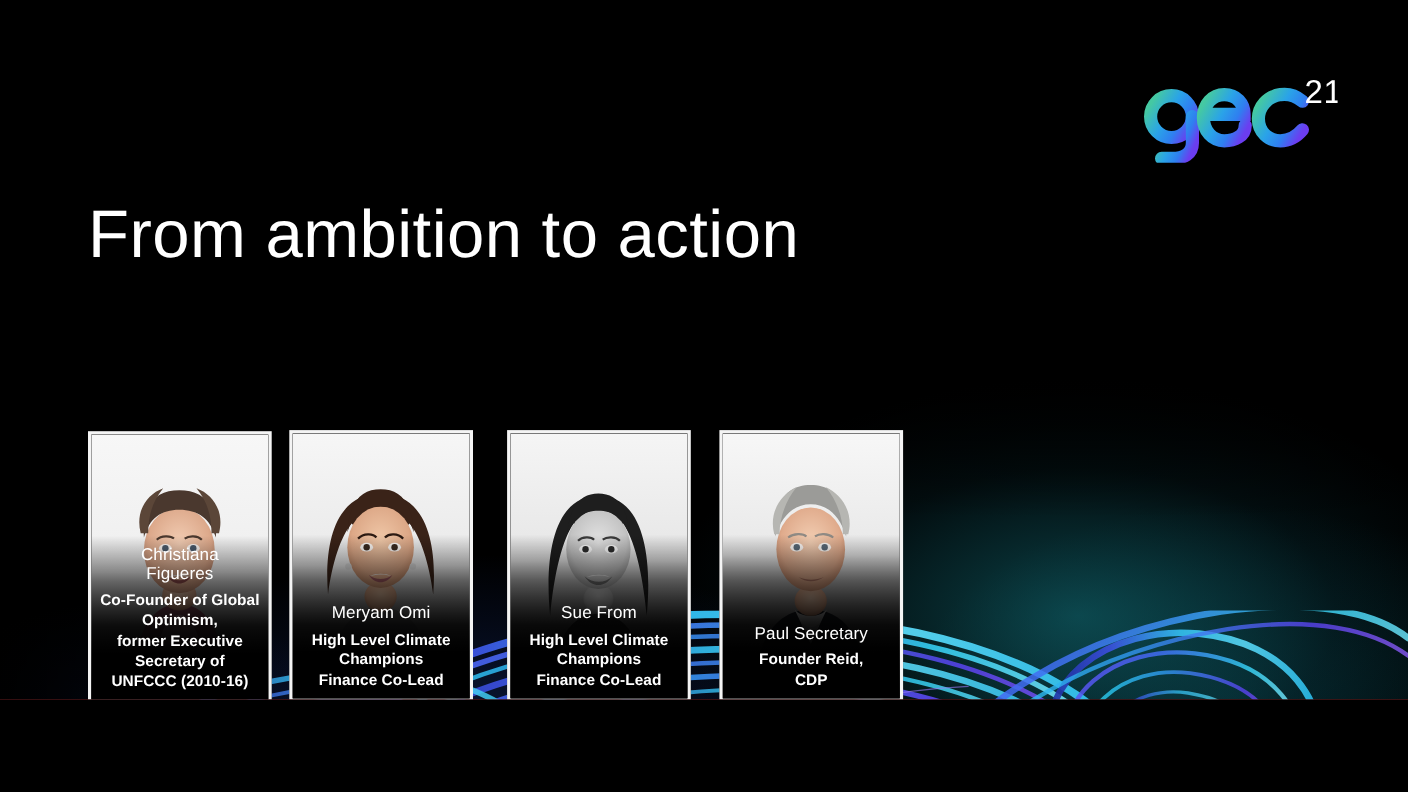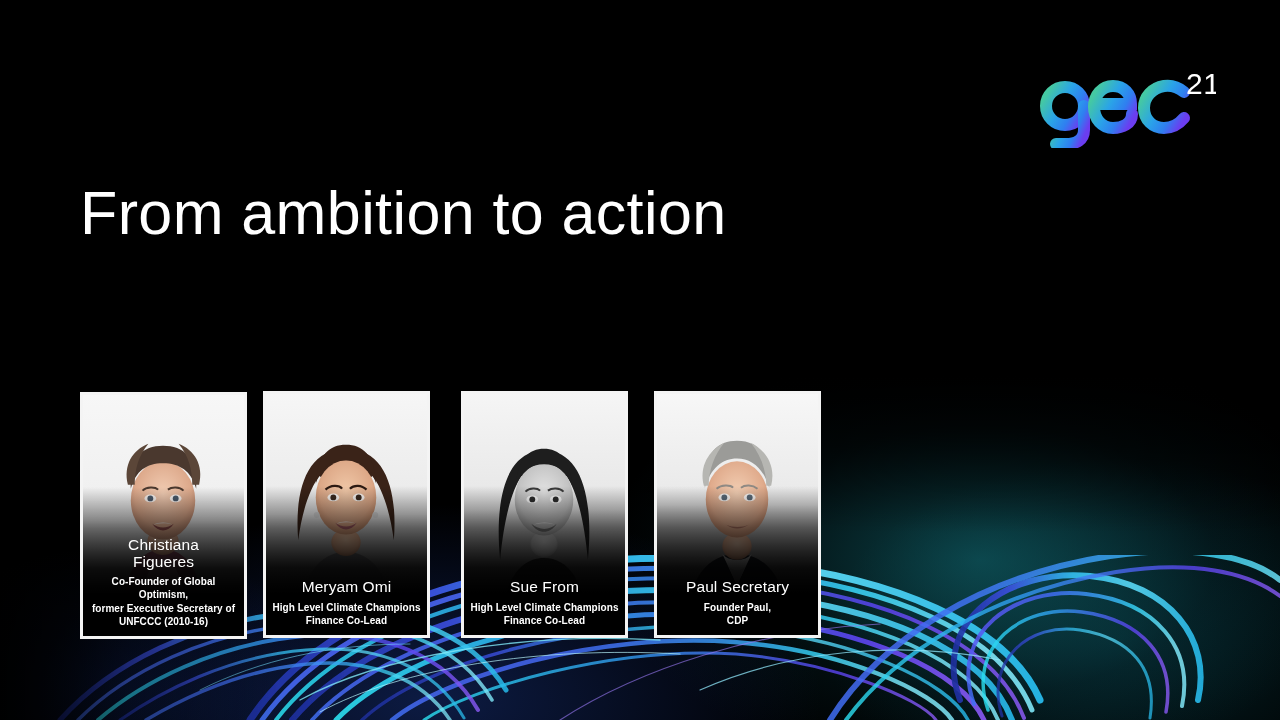--- a/index.html
+++ b/index.html
@@ -3,21 +3,21 @@
 <meta charset="utf-8">
 <style>
   html, body {
     margin: 0;
     padding: 0;
     background: #000;
   }
   #slide {
     position: relative;
     width: 1280px;
-    height: 720px;
+    height: 636px;
     overflow: hidden;
     background: #ef4444;
     font-family: "Liberation Sans", sans-serif;
   }
 
   
   .bg-layer {
     position: absolute;
     inset: 0;
     pointer-events: none;
@@ -105,21 +105,21 @@
   .card-name {
     color: #ffffff;
     font-size: 15.5px;
     line-height: 1.12;
     font-weight: 400;
     letter-spacing: 0.1px;
     margin-bottom: 5px;
   }
   .card-role {
     color: #ffffff;
-    font-size: 10px;
+    font-size: 14px;
     line-height: 1.32;
     font-weight: 700;
     letter-spacing: 0.05px;
     white-space: pre-line;
   }
   .card-1 { left: 80px;  top: 392px; }
   .card-2 { left: 263px; top: 391px; }
   .card-3 { left: 461px; top: 391px; }
   .card-4 { left: 654px; top: 391px; }
 </style>
@@ -380,18 +380,18 @@
         <circle cx="70" cy="106" r="3" fill="#5a6a78"></circle>
         <circle cx="96" cy="106" r="3" fill="#5a6a78"></circle>
         <path d="M62 97 C67 93 76 93 79 96" stroke="#8f8a84" stroke-width="2" fill="none"></path>
         <path d="M87 96 C91 93 99 93 104 97" stroke="#8f8a84" stroke-width="2" fill="none"></path>
         <path d="M72 134 C79 137 88 137 95 134 C88 139 78 139 72 134 Z" fill="#a9705f"></path>
       </svg>
     </div>
     <div class="card-fade"></div>
     <div class="card-text">
       <div class="card-name" style="white-space: pre-line;">Paul Secretary</div>
-      <div class="card-role">Founder Paul,
+      <div class="card-role">Founder Reid,
 CDP</div>
     </div>
   </div>
 
 </div>
 
 </body></html>

